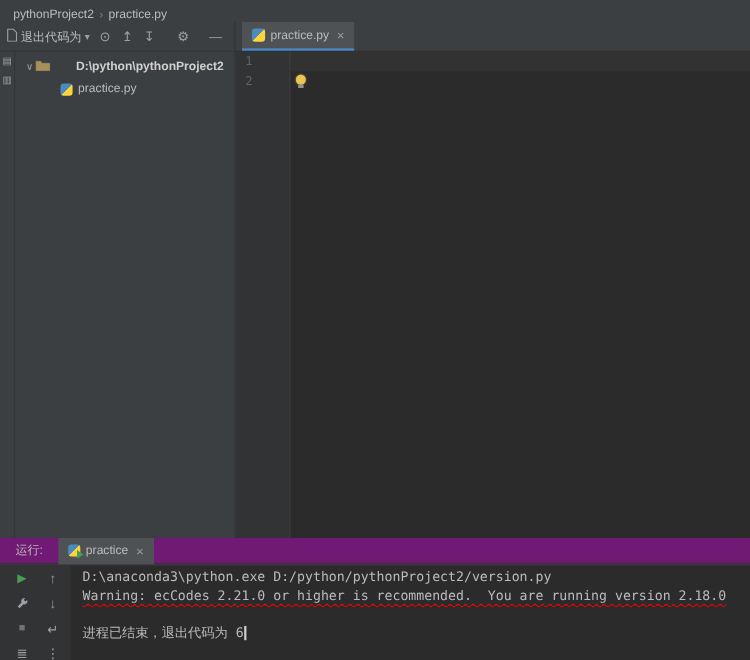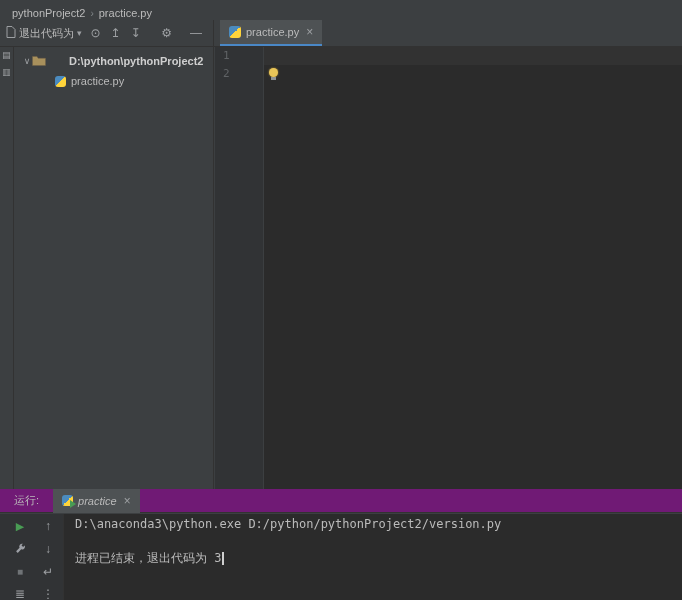--- a/index.html
+++ b/index.html
@@ -49,21 +49,21 @@
   .code-line{height:18px;line-height:18px;white-space:pre;}
   .code-underline{border-bottom:1px solid #8a8a8a;padding-bottom:1px;}
   .kw{color:#CC7832;}
   .ident{color:#a9b7c6;}
   .bulb{position:absolute;left:54px;top:21px;width:9px;height:9px;border-radius:50%;background:#e9c558;box-shadow:0 0 2px #b8963a;}
   .bulb::after{content:'';position:absolute;left:2px;bottom:-3px;width:5px;height:3px;background:#8e9294;}
 
   
   .run-header{position:absolute;left:0;top:489px;width:682px;height:24px;background:#701a75;border-bottom:1px solid #323232;display:flex;align-items:center;box-sizing:border-box;}
   .run-title{margin-left:14px;color:#bbbbbb;}
-  .run-tab{height:24px;display:flex;align-items:center;gap:5px;padding:0 9px;background:#4e5254;margin-left:14px;box-sizing:border-box;font-style:italic;}
+  .run-tab{height:24px;display:flex;align-items:center;gap:5px;padding:0 9px;background:#4e5254;margin-left:14px;box-sizing:border-box;}
 
   
   .console{position:absolute;left:0;top:514px;width:682px;height:86px;background:#2b2b2b;}
   .console-toolbar{position:absolute;left:0;top:0;width:64px;height:86px;background:#313335;border-right:1px solid #323232;box-sizing:border-box;}
   .ct-icon{position:absolute;width:16px;height:16px;display:flex;align-items:center;justify-content:center;color:#9da0a3;font-size:12px;line-height:1;}
   .ct-a{left:12px;}
   .ct-b{left:40px;}
   .r1{top:4px;} .r2{top:27px;} .r3{top:50px;} .r4{top:72px;}
   .play{color:#499C54;font-size:11px;}
   .stop{color:#6f7376;font-size:10px;}
@@ -160,18 +160,19 @@
           </svg>
       </span>
       <span class="ct-icon ct-b r2">↓</span>
       <span class="ct-icon ct-a r3 stop">■</span>
       <span class="ct-icon ct-b r3">↵</span>
       <span class="ct-icon ct-a r4">≣</span>
       <span class="ct-icon ct-b r4">⋮</span>
     </div>
     <div class="console-text">
       <div class="console-line">D:\anaconda3\python.exe D:/python/pythonProject2/version.py</div>
+      <div class="console-line warn-underline">Warning: ecCodes 2.21.0 or higher is recommended.  You are running version 2.18.0</div>
       <div class="console-line"></div>
-      <div class="console-line"><span>进程已结束，退出代码为 3</span><span class="caret"></span></div>
+      <div class="console-line"><span>进程已结束，退出代码为 6</span><span class="caret"></span></div>
     </div>
   </div>
 
 </div>
 
 </body></html>

